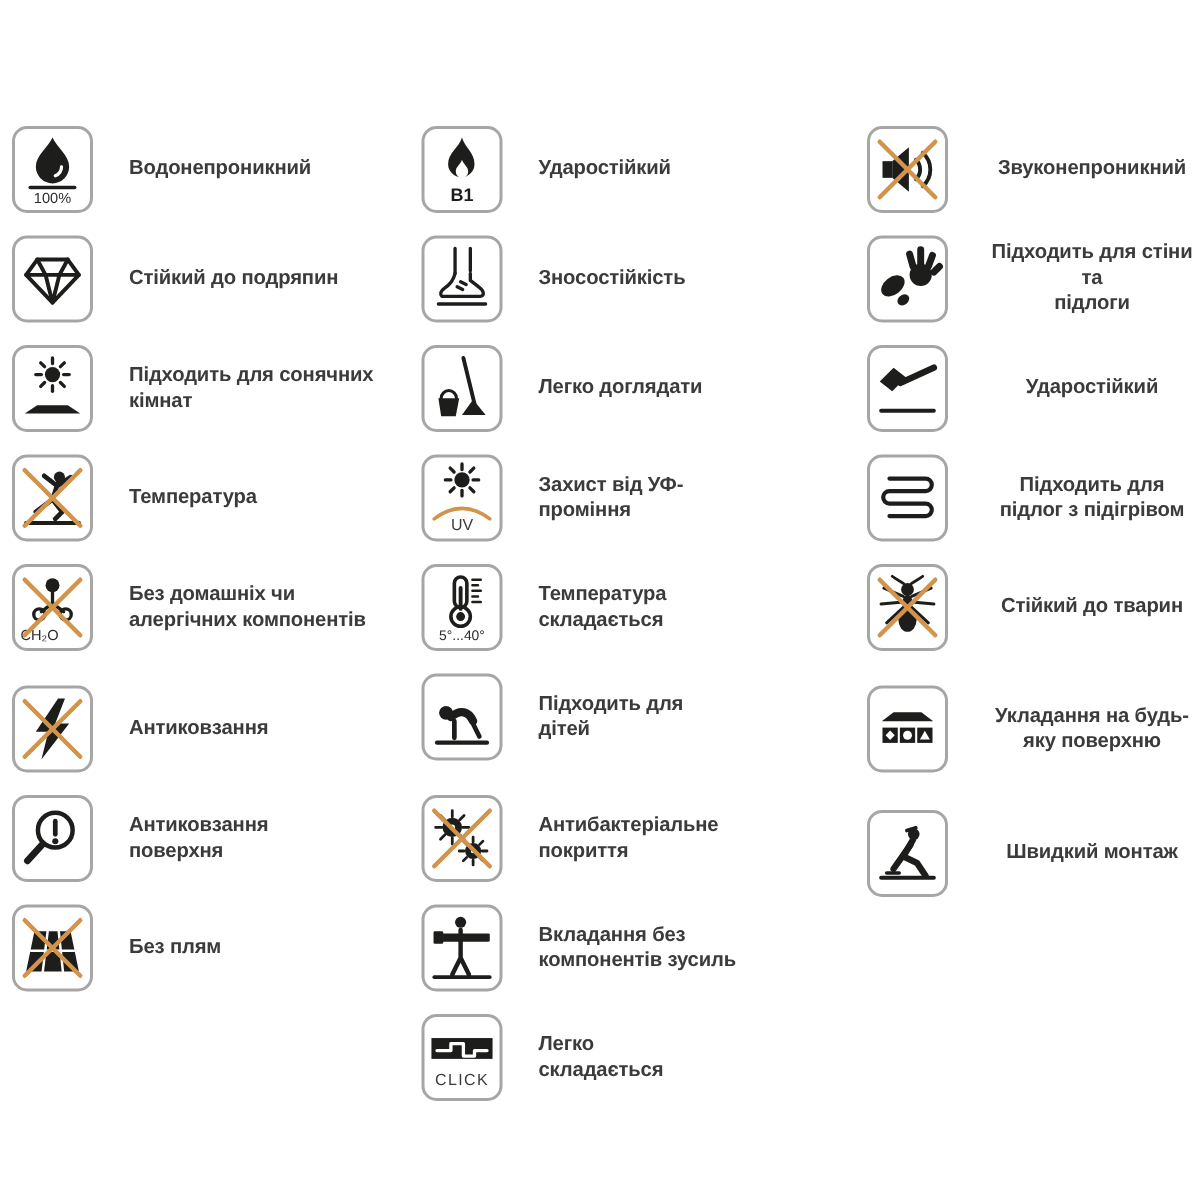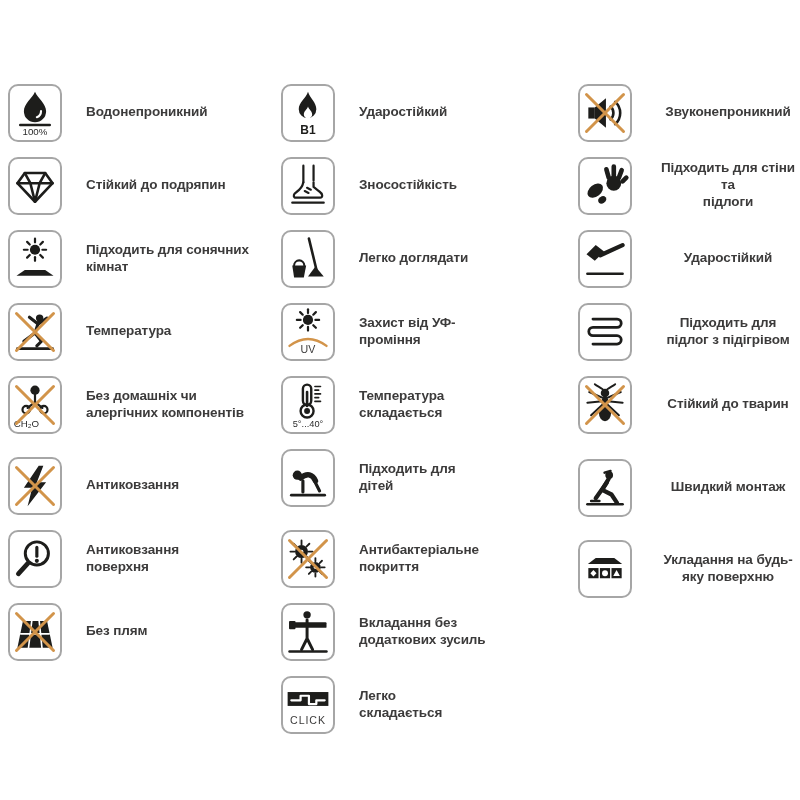--- a/index.html
+++ b/index.html
@@ -274,21 +274,21 @@
     <span class="box">
         <svg viewBox="0 0 54 54">
       <circle class="f" cx="26" cy="8.5" r="4"></circle>
       <rect class="f" x="6.5" y="15" width="7" height="9" rx="1"></rect>
       <rect class="f" x="10" y="16.5" width="37" height="6" rx="1"></rect>
       <path class="k" stroke-width="3.2" d="M26 14v20M26 34l-6 12M26 34l6 12"></path>
       <line class="k" stroke-width="2.6" x1="7" y1="48" x2="47" y2="48"></line>
     </svg>
       </span>
     <span class="lbl">Вкладання без
-додаткових зусиль</span>
+компонентів зусиль</span>
   </div>
 
   <div class="cell">
     <span class="box">
         <svg viewBox="0 0 54 54">
       <rect class="f" x="5" y="13" width="44" height="15"></rect>
       <path class="w" stroke-width="2.4" d="M9 22h10v-5h9v9h8v-4h9"></path>
       <text class="capc" x="27" y="47" text-anchor="middle" letter-spacing="1">CLICK</text>
     </svg>
       </span>
@@ -361,48 +361,48 @@
       <ellipse class="f" cx="27" cy="22.5" rx="3.4" ry="4.6"></ellipse>
       <ellipse class="f" cx="27" cy="35.5" rx="6.6" ry="9"></ellipse>
       <path class="k" stroke-width="2.2" d="M24 19 10 13M24 23 8 24.5M25 26 12 38M30 19l14-6M30 23l16 1.5M29 26l13 12"></path>
       <g class="x">
             <line x1="7" y1="7" x2="47" y2="47"></line>
             <line x1="47" y1="7" x2="7" y2="47"></line>
           </g>
     </svg>
       </span>
     <span class="lbl">Стійкий до тварин</span>
-  </div>
-
-  <div class="cell push">
-    <span class="box">
-        <svg viewBox="0 0 54 54">
-      <circle class="f" cx="31.5" cy="13" r="4.2"></circle>
-      <path class="k" stroke-width="2.6" d="M26.5 10.5 33 8.5"></path>
-      <g class="k" stroke-width="4.6">
-        <path d="M31 17l-7 12"></path>
-            <path d="M29 21 17 38"></path>
-            <path d="M24 29l10 5 6 9"></path>
-      </g>
-      <line class="k" stroke-width="2.6" x1="12" y1="41" x2="21" y2="41"></line>
-      <line class="k" stroke-width="2.8" x1="8" y1="44.5" x2="46" y2="44.5"></line>
-    </svg>
-      </span>
-    <span class="lbl">Швидкий монтаж</span>
   </div>
 
   <div class="cell gap">
     <span class="box">
         <svg viewBox="0 0 54 54">
       <path class="f" d="M8.5 21.5 17 15h20l8.5 6.5Z"></path>
       <rect class="f" x="9" y="26" width="11" height="11"></rect>
       <rect class="f" x="21.5" y="26" width="11" height="11"></rect>
       <rect class="f" x="34" y="26" width="11" height="11"></rect>
       <path d="M14.5 28l3.3 3.5-3.3 3.5-3.3-3.5Z" fill="#fff"></path>
       <circle cx="27" cy="31.5" r="3.2" fill="#fff"></circle>
       <path d="M39.5 28.2l3.6 6.3h-7.2Z" fill="#fff"></path>
     </svg>
       </span>
     <span class="lbl">Укладання на будь-
 яку поверхню</span>
   </div>
 
+  <div class="cell push">
+    <span class="box">
+        <svg viewBox="0 0 54 54">
+      <circle class="f" cx="31.5" cy="13" r="4.2"></circle>
+      <path class="k" stroke-width="2.6" d="M26.5 10.5 33 8.5"></path>
+      <g class="k" stroke-width="4.6">
+        <path d="M31 17l-7 12"></path>
+            <path d="M29 21 17 38"></path>
+            <path d="M24 29l10 5 6 9"></path>
+      </g>
+      <line class="k" stroke-width="2.6" x1="12" y1="41" x2="21" y2="41"></line>
+      <line class="k" stroke-width="2.8" x1="8" y1="44.5" x2="46" y2="44.5"></line>
+    </svg>
+      </span>
+    <span class="lbl">Швидкий монтаж</span>
+  </div>
+
 </div>
 
 </body></html>

